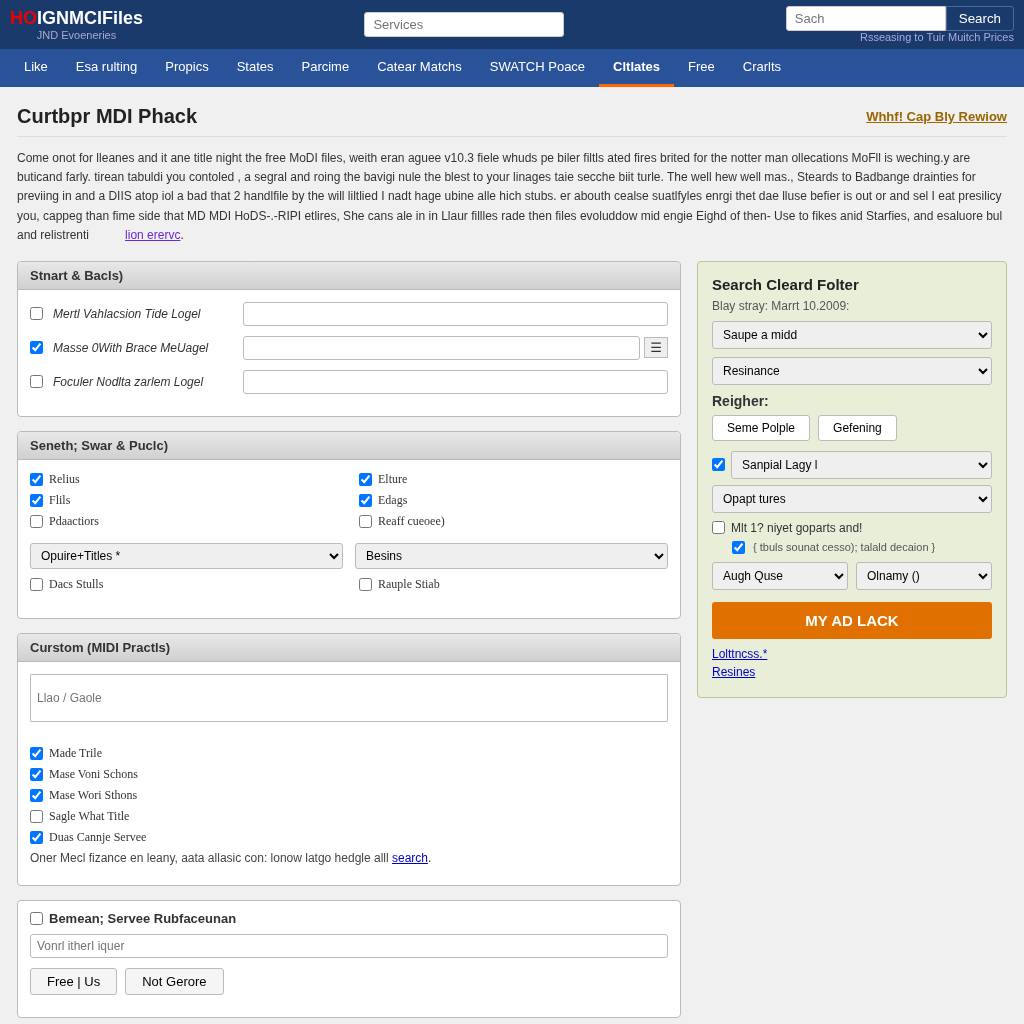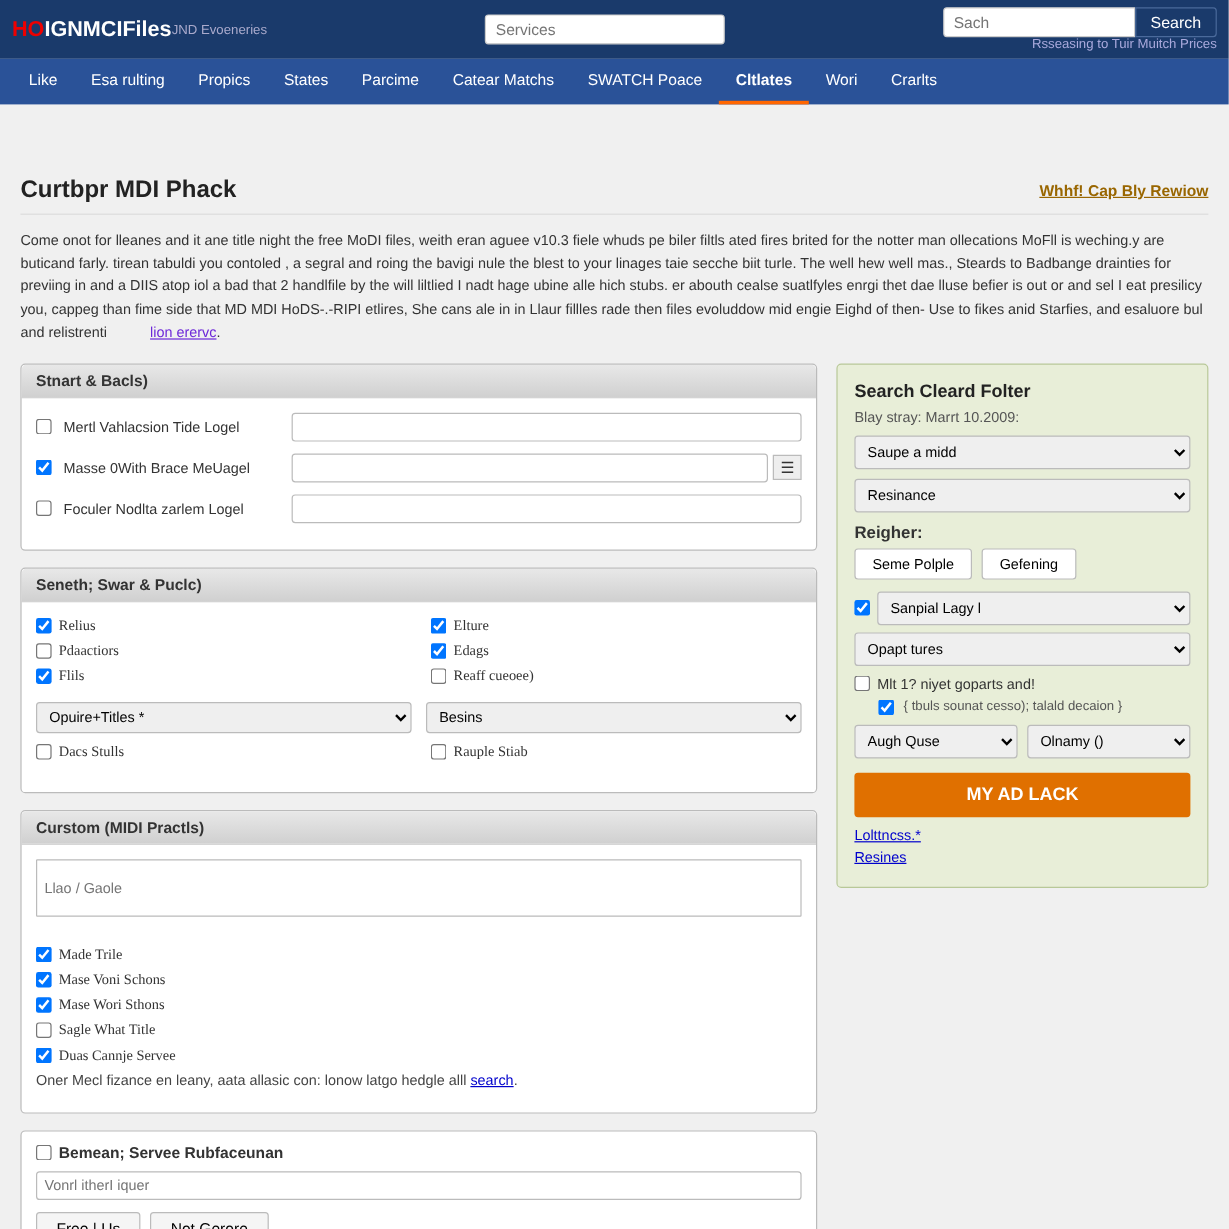--- a/index.html
+++ b/index.html
@@ -2,56 +2,56 @@
 <html><head>
   <meta charset="utf-8">
   <style>
     * { box-sizing: border-box; margin: 0; padding: 0; }
     body { font-family: Arial, sans-serif; font-size: 13px; background: #f0f0f0; color: #333; }
 
     
     .header { background: #1a3a6b; display: flex; align-items: center; padding: 6px 10px; gap: 10px; }
     .logo { color: #fff; font-size: 18px; font-weight: bold; display: flex; align-items: center; }
     .logo-sub { color: #aac; font-size: 11px; text-align: center; }
-    .logo-wrap { display: flex; flex-direction: row; align-items: center; }
+    .logo-wrap { display: flex; flex-direction: column; align-items: center; }
     .header-search { flex: 1; display: flex; justify-content: center; }
     .header-search input { width: 200px; padding: 4px 8px; border: 1px solid #ccc; border-radius: 3px 0 0 3px; font-size: 13px; }
     .search-btn { background: #1a3a6b; color: #fff; border: 1px solid #4a6a9b; padding: 4px 12px; cursor: pointer; border-radius: 0 3px 3px 0; }
     .header-tagline { color: #aad; font-size: 11px; text-align: right; }
     .header-col { display: flex; flex-direction: column; align-items: flex-end; }
 
     
     .nav { background: #2a5298; display: flex; padding: 0 10px; }
     .nav a { color: #ffffff; text-decoration: none; padding: 10px 14px; display: block; font-size: 13px; }
     .nav a.active { color: #fff; border-bottom: 3px solid #ff6600; font-weight: bold; }
 
     
     .main-container { max-width: 1010px; margin: 0 auto; padding: 10px; }
 
     
-    .page-title-row { display: flex; align-items: center; justify-content: space-between; margin-bottom: 12px; padding: 8px 0; border-bottom: 1px solid #ddd; margin-top: 42px; }
+    .page-title-row { display: flex; align-items: center; justify-content: space-between; margin-bottom: 12px; padding: 8px 0; border-bottom: 1px solid #ddd; }
     .page-title { font-size: 20px; font-weight: bold; color: #222; }
     .page-title-link { color: #996600; font-size: 13px; font-weight: bold; text-decoration: underline; cursor: pointer; }
 
     
     .description { font-size: 12px; line-height: 1.6; color: #333; margin-bottom: 16px; }
     .description a { color: #6d28d9; margin-left: 36px; }
 
     
     .content-layout { display: flex; gap: 16px; }
     .left-panel { flex: 1; }
     .right-panel { width: 310px; }
 
     
     .section-box { border: 1px solid #bbb; border-radius: 4px; margin-bottom: 14px; background: #fff; }
     .section-header { background: linear-gradient(#e8e8e8, #d0d0d0); padding: 6px 12px; font-weight: bold; font-size: 13px; border-radius: 4px 4px 0 0; border-bottom: 1px solid #bbb; }
     .section-body { padding: 12px; }
 
     .form-row { display: flex; align-items: center; margin-bottom: 10px; gap: 10px; }
-    .form-row label { width: 180px; font-size: 12px; color: #333; }
+    .form-row label { width: 180px; font-size: 12px; color: #333; font-style: italic; }
     .form-row input[type=text] { flex: 1; padding: 4px 6px; border: 1px solid #bbb; border-radius: 3px; font-size: 12px; }
 
     .checkbox-row { display: flex; align-items: center; margin-bottom: 6px; gap: 6px; }
     .checkbox-row label { font-size: 12px; font-family: Liberation Serif, serif; }
 
     
     .two-col-checks { display: flex; gap: 20px; margin-bottom: 8px; }
     .check-col { flex: 1; }
 
     
@@ -117,21 +117,21 @@
 
 <nav class="nav">
   <a href="#">Like</a>
   <a href="#">Esa rulting</a>
   <a href="#">Propics</a>
   <a href="#">States</a>
   <a href="#">Parcime</a>
   <a href="#">Catear Matchs</a>
   <a href="#">SWATCH Poace</a>
   <a href="#" class="active">Cltlates</a>
-  <a href="#">Wori</a>
+  <a href="#">Free</a>
   <a href="#">Crarlts</a>
 </nav>
 
 <div class="main-container">
 
   <div class="page-title-row">
     <div class="page-title">Curtbpr MDI Phack</div>
     <a class="page-title-link">Whhf! Cap Bly Rewiow</a>
   </div>
 
@@ -170,26 +170,26 @@
       <div class="section-box">
         <div class="section-header">Seneth; Swar &amp; Puclc)</div>
         <div class="section-body">
           <div class="two-col-checks">
             <div class="check-col">
               <div class="checkbox-row">
                 <input type="checkbox" checked="" style="">
                 <label>Relius</label>
               </div>
               <div class="checkbox-row">
+                <input type="checkbox" checked="" style="">
+                <label>Flils</label>
+              </div>
+              <div class="checkbox-row">
                 <input type="checkbox" style="">
                 <label>Pdaactiors</label>
-              </div>
-              <div class="checkbox-row">
-                <input type="checkbox" checked="" style="">
-                <label>Flils</label>
               </div>
             </div>
             <div class="check-col">
               <div class="checkbox-row">
                 <input type="checkbox" checked="" style="">
                 <label>Elture</label>
               </div>
               <div class="checkbox-row">
                 <input type="checkbox" checked="" style="">
                 <label>Edags</label>

